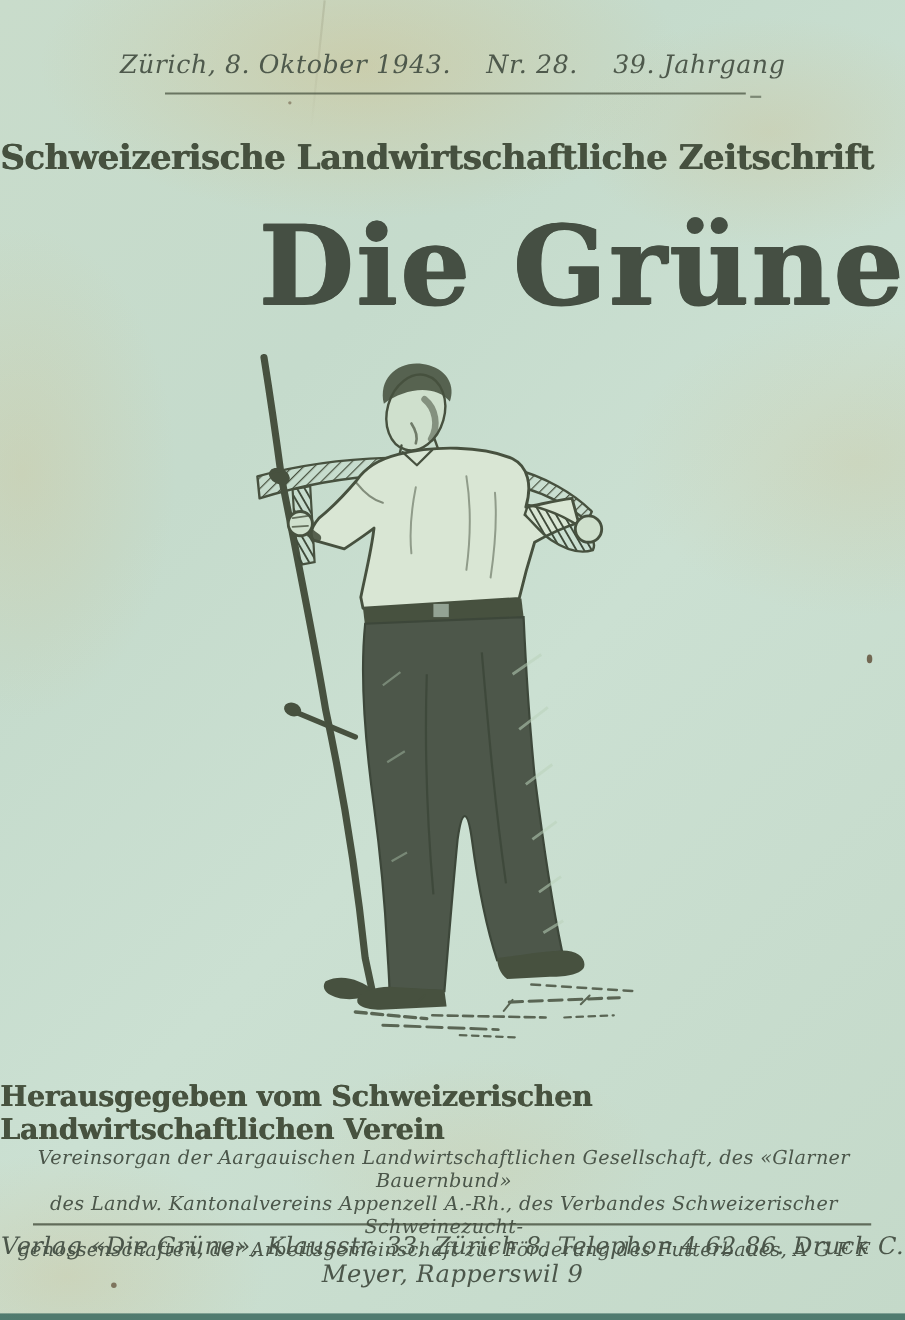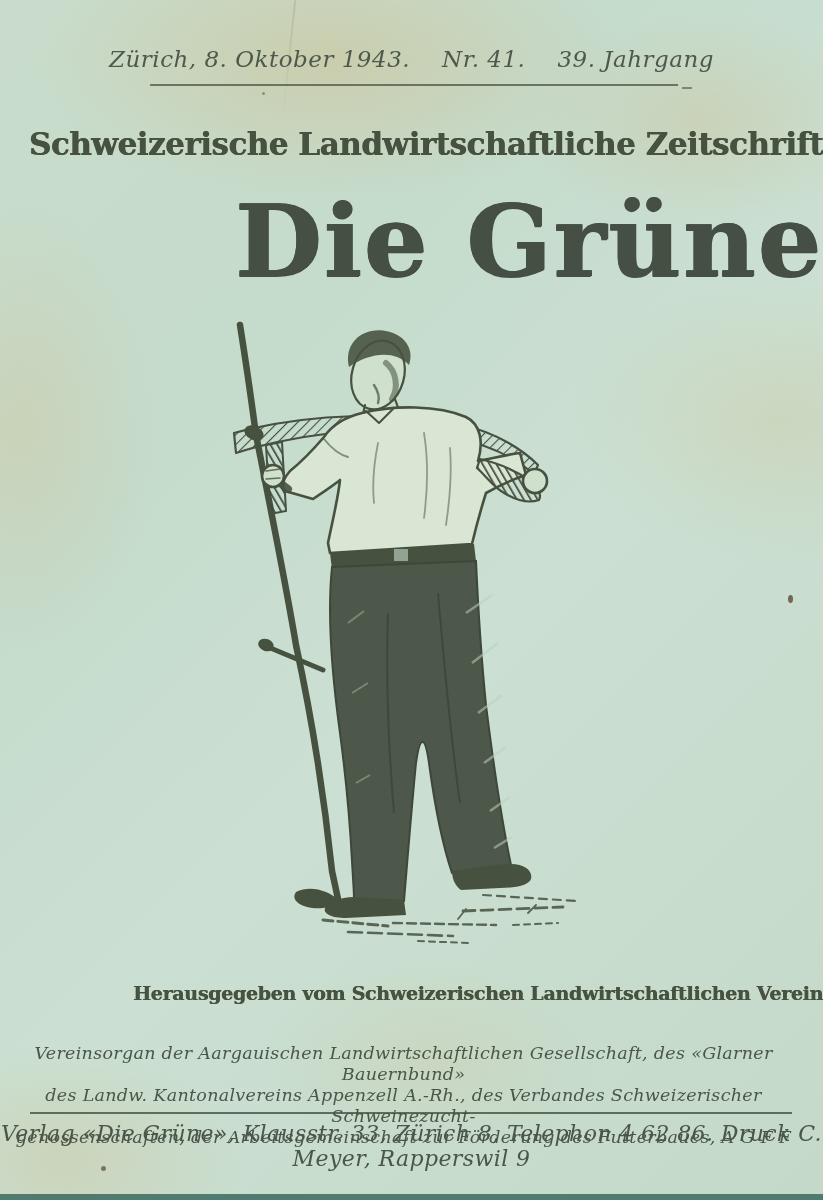--- a/index.html
+++ b/index.html
@@ -29,35 +29,35 @@
   }
   .rule-top{
     left:150px;top:84px;width:528px;height:0;
     border-top:2px solid rgba(74,84,66,.75);
   }
   .rule-top:after{
     content:"";position:absolute;right:-14px;top:1px;width:10px;height:0;
     border-top:2px solid rgba(74,84,66,.6);
   }
   .subtitle{
-    left:0;right:0;top:126px;text-align:right;
+    left:0;right:0;top:126px;text-align:left;
     font-weight:bold;font-size:31px;letter-spacing:-.5px;
     color:#46513f;
     text-shadow:.6px 0 0 #46513f;
   }
   .title{
     left:0;right:0;top:186px;text-align:right;
     font-weight:bold;font-size:100px;line-height:1.1;letter-spacing:2px;
     color:#454f43;
     text-shadow:1.2px 0 0 #454f43, 0 1px 0 #454f43;
   }
   
   .issued{
-    left:0;right:0;top:982px;text-align:right;
-    font-weight:bold;font-size:19px;letter-spacing:-.3px;
+    left:0;right:0;top:982px;text-align:left;
+    font-weight:bold;font-size:26px;letter-spacing:-.3px;
     color:#47523f;
     text-shadow:.5px 0 0 #47523f;
   }
   .organ{
     left:0;right:16px;top:1043px;text-align:center;
     font-style:italic;font-size:17.5px;line-height:21px;
     color:#4b564a;letter-spacing:.3px;
   }
   .rule-bottom{
     left:30px;top:1112px;width:762px;height:0;
@@ -85,21 +85,21 @@
 </style>
 </head>
 <body>
 
 <div id="page">
 
   <div class="abs crease"></div>
 
   <div class="abs dateline">
     <span>Zürich, 8. Oktober 1943.</span>
-    <span>Nr. 41.</span>
+    <span>Nr. 28.</span>
     <span>39. Jahrgang</span>
   </div>
   <div class="abs rule-top"></div>
 
   <div class="abs subtitle">Schweizerische Landwirtschaftliche Zeitschrift</div>
   <div class="abs title">Die Grüne</div>
 
   <svg class="abs" style="left:228px;top:313px;" width="364" height="655" viewBox="0 0 364 655">
     <defs>
       <pattern id="h1" width="7" height="7" patternUnits="userSpaceOnUse" patternTransform="rotate(45)">

